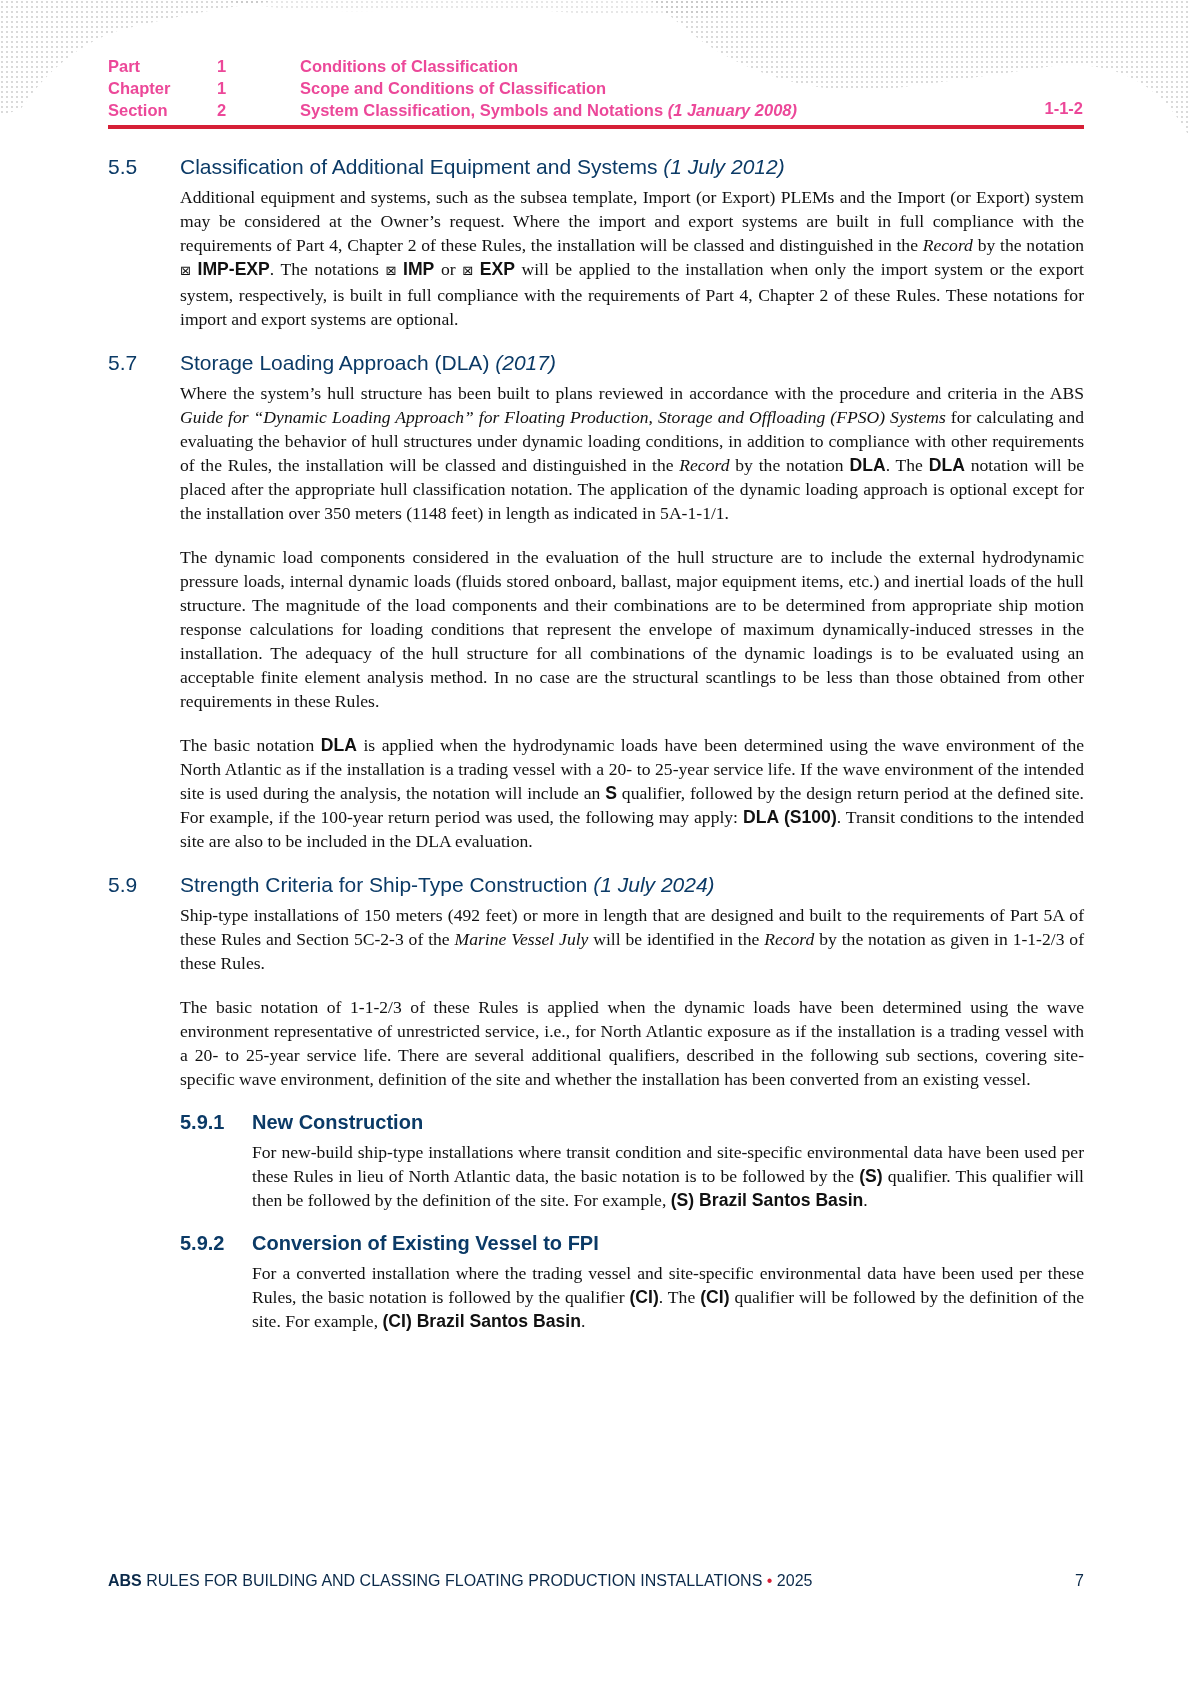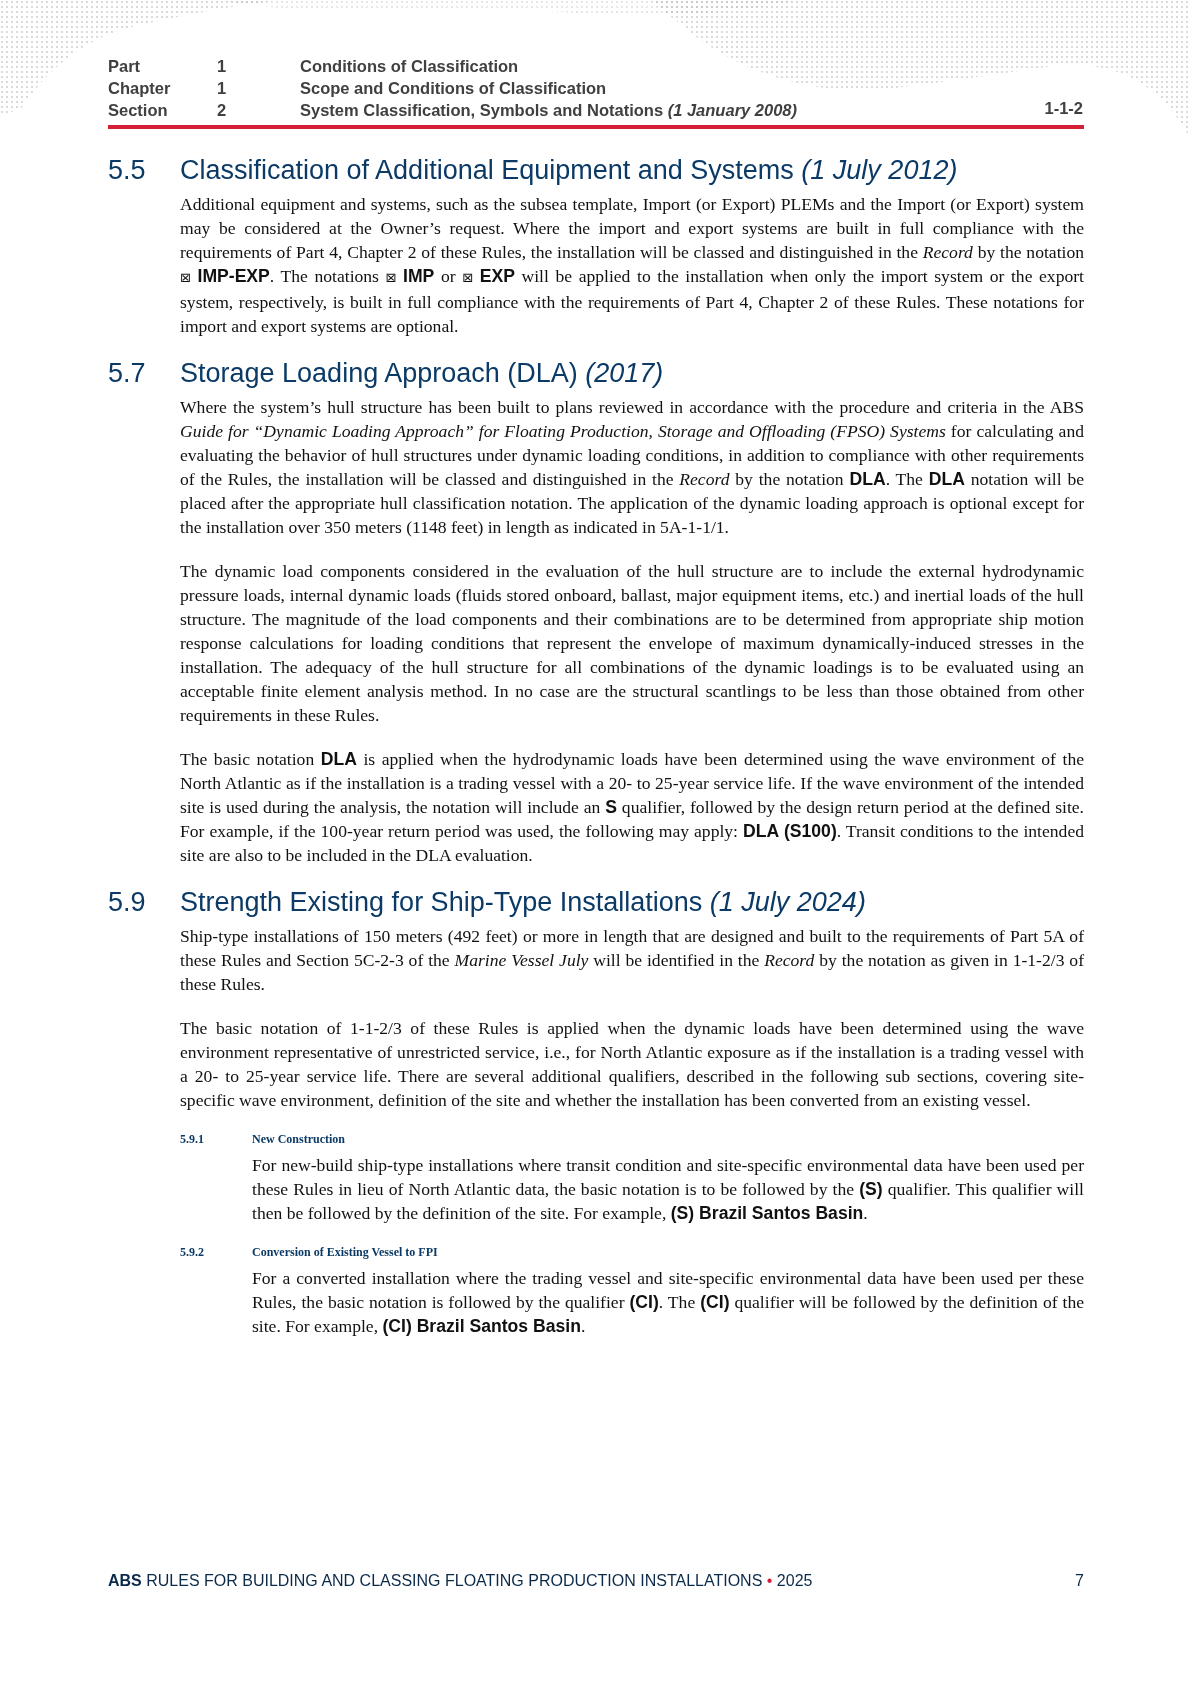--- a/index.html
+++ b/index.html
@@ -1,30 +1,30 @@
 <!DOCTYPE html>
 <html><head>
 <meta charset="utf-8">
 <style>
   html, body { margin: 0; padding: 0; background: #ffffff; }
   body { width: 1191px; height: 1684px; position: relative; overflow: hidden; }
   .deco { position: absolute; top: 0; left: 0; width: 1191px; height: 150px; pointer-events: none; }
-  .hdr { position: absolute; left: 108px; top: 55px; width: 975px; font-family: "Liberation Sans", sans-serif; font-weight: bold; color: #404040; font-size: 16.5px; }
+  .hdr { position: absolute; left: 108px; top: 55px; width: 975px; font-family: "Liberation Sans", sans-serif; font-weight: bold; color: #ec4899; font-size: 16.5px; }
   .hdr-row { display: flex; height: 22px; line-height: 22px; }
   .hdr-lbl { width: 109px; }
   .hdr-num { width: 35px; }
   .hdr-title { flex: 1; margin-left: 48px; }
   .hdr-title i { font-style: italic; }
   .hdr-ref { position: absolute; right: 0; top: 44px; }
   .hdr-rule { position: absolute; left: 108px; top: 125px; width: 976px; height: 4px; background: #d61f36; }
   .content { position: absolute; left: 108px; top: 155px; width: 976px; }
-  .sec-h { font-family: "Liberation Sans", sans-serif; color: #0b3a66; font-size: 27px; display: flex; margin-bottom: 6px; }
+  .sec-h { font-family: "Liberation Sans", sans-serif; color: #0b3a66; font-size: 21px; display: flex; margin-bottom: 6px; }
   .sec-num { width: 72px; }
   .sec-h i { font-style: italic; }
-  .sub-h { font-family: Liberation Serif, serif; font-weight: bold; color: #0b3a66; font-size: 12px; display: flex; margin-left: 72px; margin-bottom: 6px; }
+  .sub-h { font-family: Liberation Sans, sans-serif; font-weight: bold; color: #0b3a66; font-size: 20px; display: flex; margin-left: 72px; margin-bottom: 6px; }
   .sub-num { width: 72px; }
   p { margin: 0 0 20px 72px; font-family: "Liberation Serif", serif; font-size: 17.6px; line-height: 24px; color: #111; text-align: justify; }
   p.sub { margin-left: 144px; }
   .b { font-family: "Liberation Sans", sans-serif; font-weight: bold; margin-top: 12px; }
   .sym { font-family: "DejaVu Sans", sans-serif; font-size: 13px; }
   .footer { position: absolute; left: 108px; top: 1572px; width: 976px; font-family: "Liberation Sans", sans-serif; font-size: 16px; color: #0b2a4a; display: flex; justify-content: space-between; align-items: flex-end; }
   .footer .abs { font-weight: bold; }
   .footer .dot { color: #d61f36; }
 </style>
 </head>
@@ -72,21 +72,21 @@
   <div class="sec-h">
     <span class="sec-num">5.7</span>
     <span><span>Storage Loading Approach (DLA)</span> <i>(2017)</i></span>
   </div>
   <p><span>Where the system’s hull structure has been built to plans reviewed in accordance with the procedure and criteria in the ABS </span><i>Guide for “Dynamic Loading Approach” for Floating Production, Storage and Offloading (FPSO) Systems</i><span> for calculating and evaluating the behavior of hull structures under dynamic loading conditions, in addition to compliance with other requirements of the Rules, the installation will be classed and distinguished in the </span><i>Record</i><span> by the notation </span><span class="b">DLA</span><span>. The </span><span class="b">DLA</span><span> notation will be placed after the appropriate hull classification notation. The application of the dynamic loading approach is optional except for the installation over 350 meters (1148 feet) in length as indicated in 5A-1-1/1.</span></p>
   <p>The dynamic load components considered in the evaluation of the hull structure are to include the external hydrodynamic pressure loads, internal dynamic loads (fluids stored onboard, ballast, major equipment items, etc.) and inertial loads of the hull structure. The magnitude of the load components and their combinations are to be determined from appropriate ship motion response calculations for loading conditions that represent the envelope of maximum dynamically-induced stresses in the installation. The adequacy of the hull structure for all combinations of the dynamic loadings is to be evaluated using an acceptable finite element analysis method. In no case are the structural scantlings to be less than those obtained from other requirements in these Rules.</p>
   <p><span>The basic notation </span><span class="b">DLA</span><span> is applied when the hydrodynamic loads have been determined using the wave environment of the North Atlantic as if the installation is a trading vessel with a 20- to 25-year service life. If the wave environment of the intended site is used during the analysis, the notation will include an </span><span class="b">S</span><span> qualifier, followed by the design return period at the defined site. For example, if the 100-year return period was used, the following may apply: </span><span class="b">DLA (S100)</span><span>. Transit conditions to the intended site are also to be included in the DLA evaluation.</span></p>
 
   <div class="sec-h">
     <span class="sec-num">5.9</span>
-    <span><span>Strength Existing for Ship-Type Installations</span> <i>(1 July 2024)</i></span>
+    <span><span>Strength Criteria for Ship-Type Construction</span> <i>(1 July 2024)</i></span>
   </div>
   <p><span>Ship-type installations of 150 meters (492 feet) or more in length that are designed and built to the requirements of Part 5A of these Rules and Section 5C-2-3 of the </span><i>Marine Vessel July</i><span> will be identified in the </span><i>Record</i><span> by the notation as given in 1-1-2/3 of these Rules.</span></p>
   <p>The basic notation of 1-1-2/3 of these Rules is applied when the dynamic loads have been determined using the wave environment representative of unrestricted service, i.e., for North Atlantic exposure as if the installation is a trading vessel with a 20- to 25-year service life. There are several additional qualifiers, described in the following sub sections, covering site-specific wave environment, definition of the site and whether the installation has been converted from an existing vessel.</p>
 
   <div class="sub-h">
     <span class="sub-num">5.9.1</span>
     <span>New Construction</span>
   </div>
   <p class="sub"><span>For new-build ship-type installations where transit condition and site-specific environmental data have been used per these Rules in lieu of North Atlantic data, the basic notation is to be followed by the </span><span class="b">(S)</span><span> qualifier. This qualifier will then be followed by the definition of the site. For example, </span><span class="b">(S) Brazil Santos Basin</span><span>.</span></p>
 

